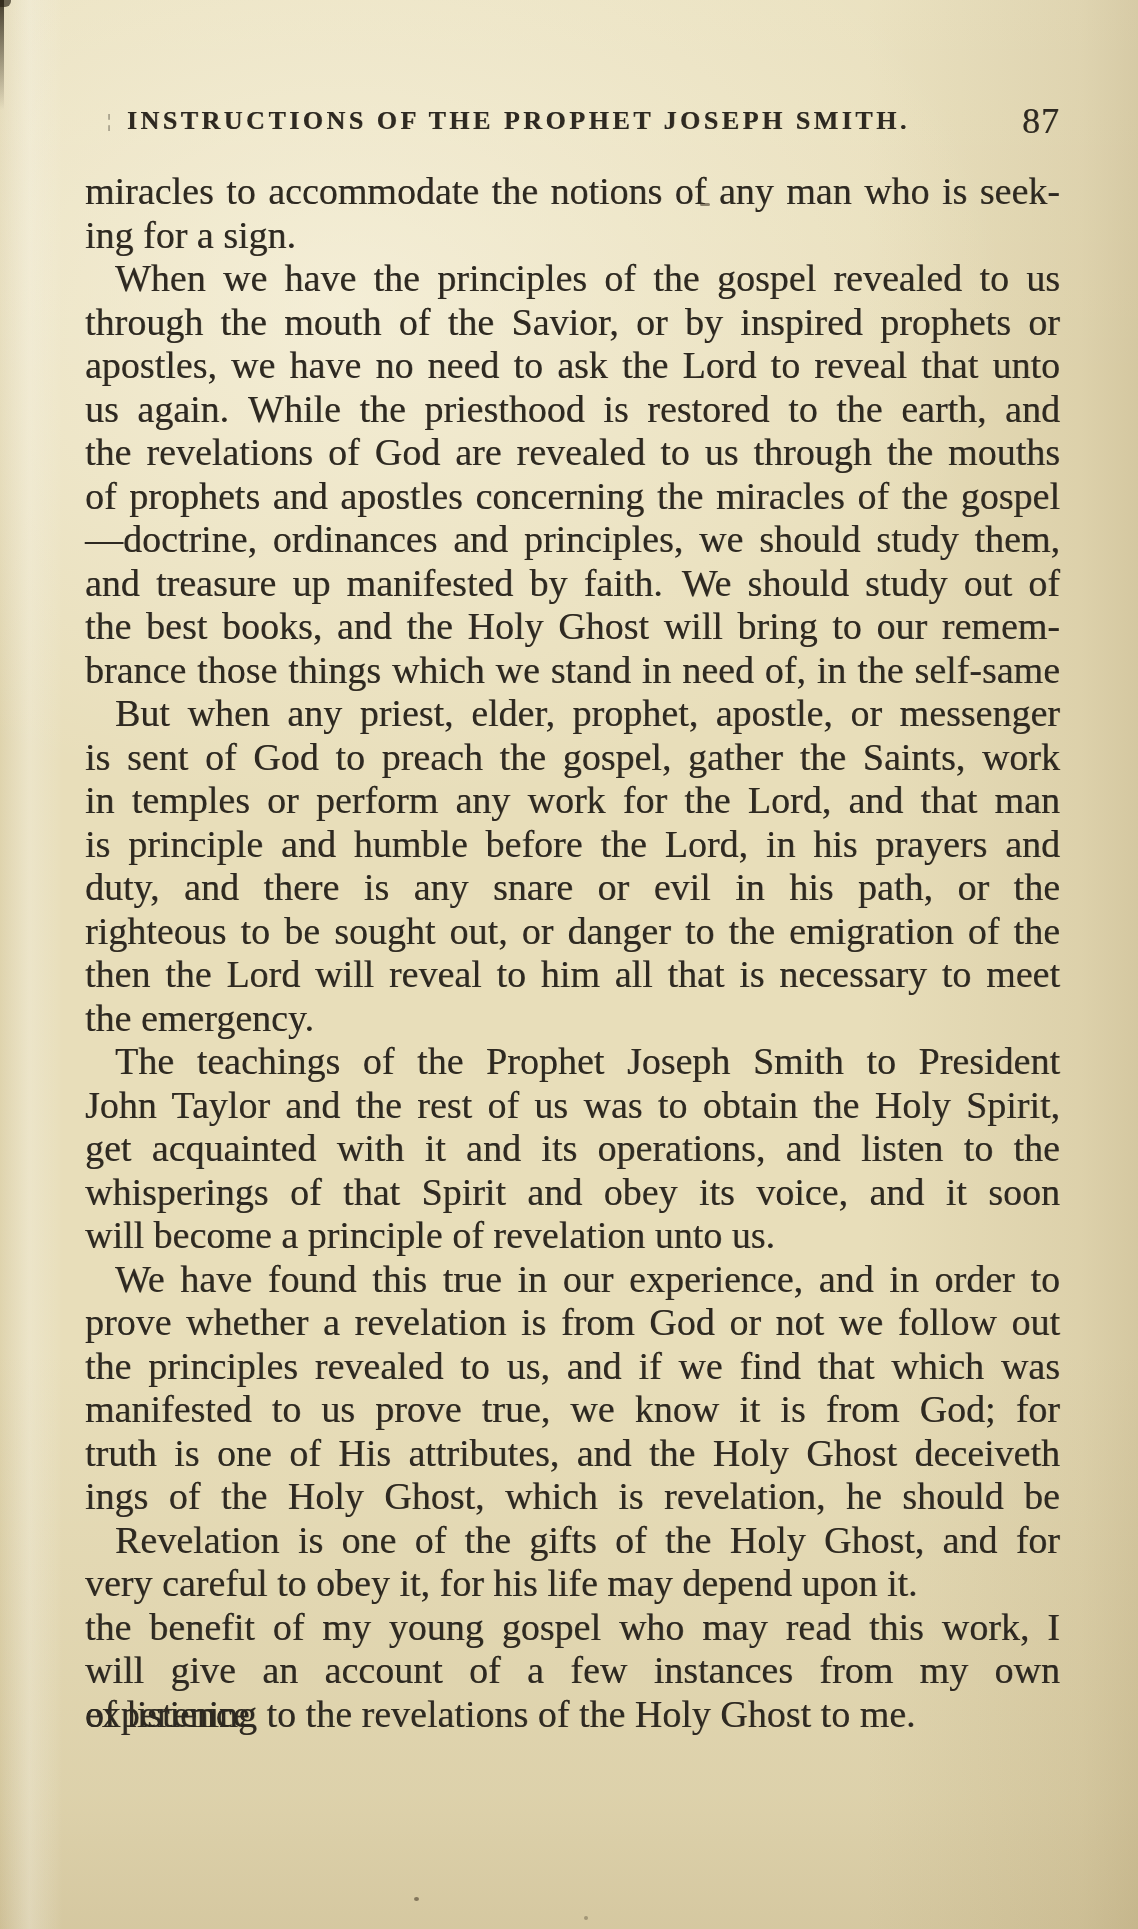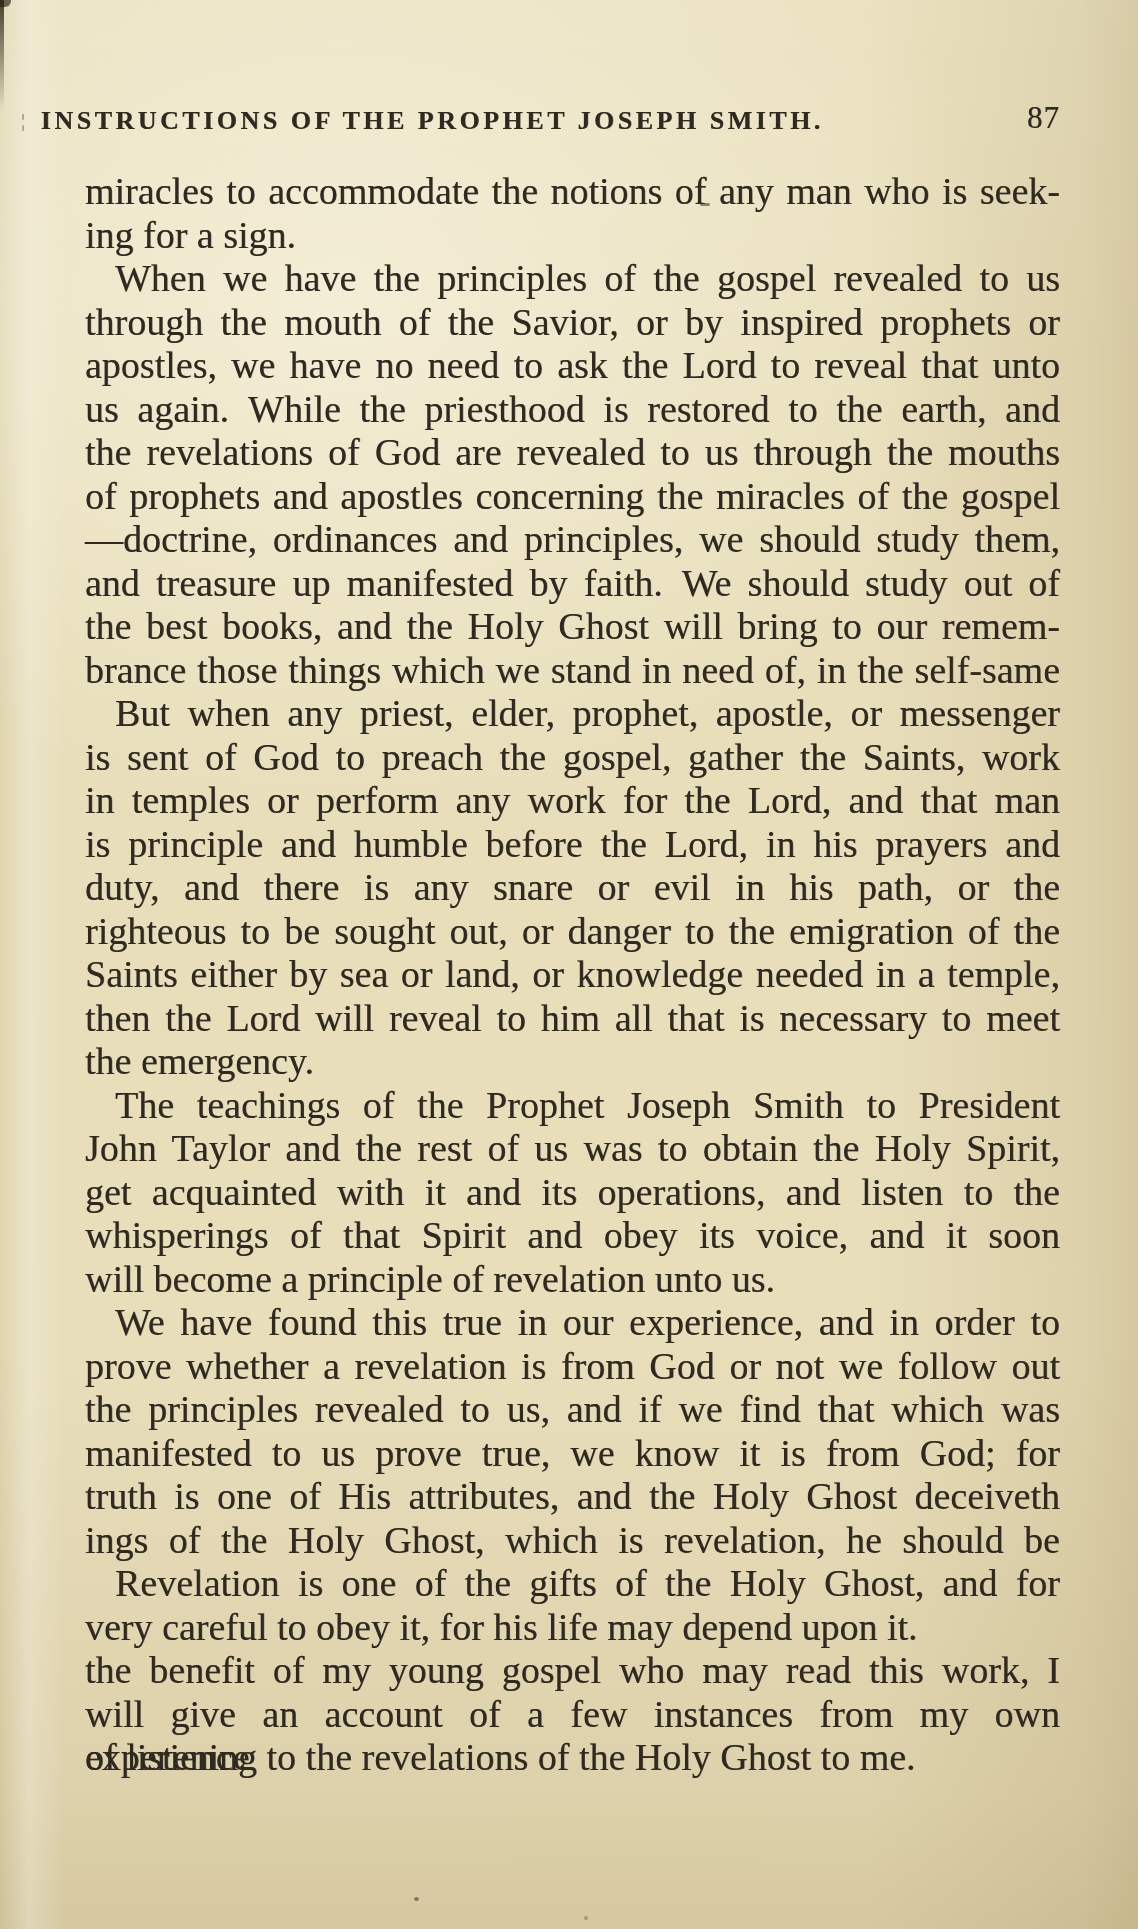--- a/index.html
+++ b/index.html
@@ -22,31 +22,31 @@
   }
   .corner-mark{
     position:absolute;left:0;top:0;width:11px;height:7px;
     background:rgba(40,33,18,0.65);
     border-bottom-right-radius:6px;
   }
   .running-header{
     position:absolute;left:85px;width:975px;top:106px;height:48px;
   }
   .header-center{
-    position:absolute;left:0;right:0;text-align:left;
+    position:absolute;left:0;right:0;text-align:center;
     transform:translateX(-64px);
     font-size:26px;font-weight:bold;letter-spacing:3.5px;white-space:nowrap;
     text-shadow:0.4px 0.2px 0 rgba(46,41,33,0.55);
   }
   .stray-mark{
     display:inline-block;margin-right:16px;font-size:19px;opacity:0.5;
     letter-spacing:0;vertical-align:2px;font-weight:normal;
   }
   .page-number{
-    position:absolute;right:0;top:-6px;font-size:31px;letter-spacing:1px;
+    position:absolute;right:0;top:-6px;font-size:36px;letter-spacing:1px;
     text-shadow:0.4px 0.2px 0 rgba(46,41,33,0.55);
   }
   .body-text{
     position:absolute;left:85px;top:170px;width:975px;
     font-size:38px;
     text-shadow:0.45px 0.25px 0 rgba(46,41,33,0.55);
   }
   .bl{
     height:43.5px;line-height:43.5px;
     text-align:justify;text-align-last:justify;
@@ -87,21 +87,20 @@
       <div class="bl">—doctrine, ordinances and principles, we should study them,</div>
       <div class="bl">and treasure up manifested by faith. We should study out of</div>
       <div class="bl">the best books, and the Holy Ghost will bring to our remem-</div>
       <div class="bl">brance those things which we stand in need of, in the self-same</div>
       <div class="bl ind">But when any priest, elder, prophet, apostle, or messenger</div>
       <div class="bl">is sent of God to preach the gospel, gather the Saints, work</div>
       <div class="bl">in temples or perform any work for the Lord, and that man</div>
       <div class="bl">is principle and humble before the Lord, in his prayers and</div>
       <div class="bl">duty, and there is any snare or evil in his path, or the</div>
       <div class="bl">righteous to be sought out, or danger to the emigration of the</div>
-      <div class="bl">Saints either by sea or land, or knowledge needed in a temple,</div>
       <div class="bl">then the Lord will reveal to him all that is necessary to meet</div>
       <div class="bl end">the emergency.</div>
       <div class="bl ind">The teachings of the Prophet Joseph Smith to President</div>
       <div class="bl">John Taylor and the rest of us was to obtain the Holy Spirit,</div>
       <div class="bl">get acquainted with it and its operations, and listen to the</div>
       <div class="bl">whisperings of that Spirit and obey its voice, and it soon</div>
       <div class="bl end">will become a principle of revelation unto us.</div>
       <div class="bl ind">We have found this true in our experience, and in order to</div>
       <div class="bl">prove whether a revelation is from God or not we follow out</div>
       <div class="bl">the principles revealed to us, and if we find that which was</div>

